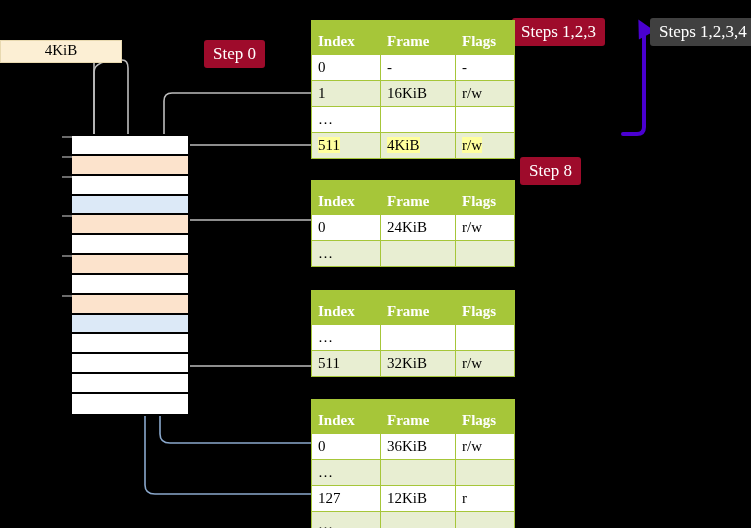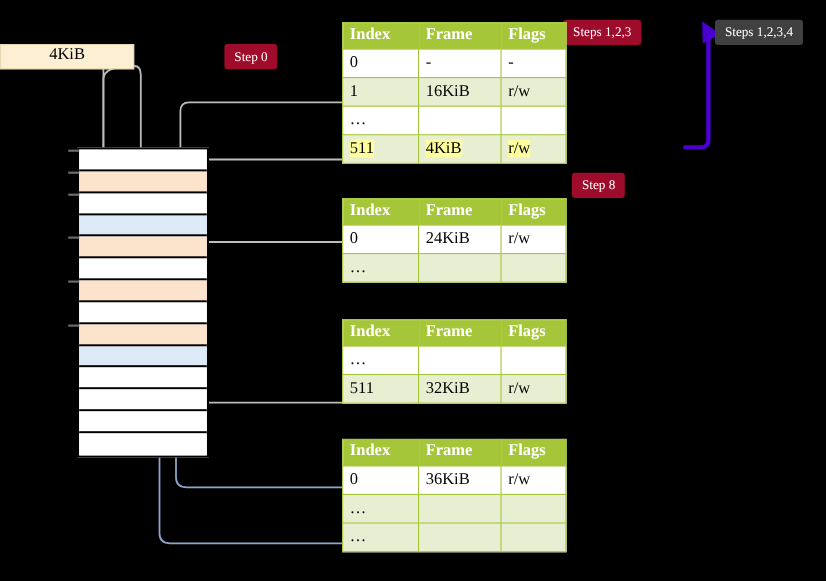--- a/index.html
+++ b/index.html
@@ -7,21 +7,21 @@
     width:751px;height:528px;position:relative;overflow:hidden;
     font-family:"Liberation Serif", serif;
     color:#000;
   }
   .stage{position:absolute;left:0;top:0;width:751px;height:528px;}
 
   
   .badge{
     position:absolute;
     font-family:"Liberation Serif", serif;
-    font-size:12px;
+    font-size:17px;
     line-height:1;
     color:#ffffff;
     padding:5px 9px 6px 9px;
     border-radius:3px;
     white-space:nowrap;
   }
   .badge-red{background:#9e0b2b;}
   .badge-purple{background:#404040;}
 
   
@@ -59,21 +59,21 @@
     position:absolute;
     border-collapse:collapse;
     background:#ffffff;
     font-size:15px;
   }
   .ptable th{
     background:#a6c639;
     color:#ffffff;
     font-weight:bold;
     text-align:left;
-    padding:1px 6px 4px 6px;
+    padding:11px 6px 4px 6px;
     border:1px solid #a6c639;
     font-size:15px;
     line-height:18px;
   }
   .ptable td{
     border:1px solid #a6c639;
     padding:3px 6px 4px 6px;
     line-height:18px;
     background:#ffffff;
     height:18px;
@@ -273,20 +273,25 @@
           <tr>
             <td class="col-index">0</td>
             <td class="col-frame">36KiB</td>
             <td class="col-flags">r/w</td>
           </tr>
           <tr class="alt">
             <td class="col-index">…</td>
             <td class="col-frame"></td>
             <td class="col-flags"></td>
           </tr>
+          <tr>
+            <td class="col-index">127</td>
+            <td class="col-frame">12KiB</td>
+            <td class="col-flags">r</td>
+          </tr>
           <tr class="alt">
             <td class="col-index">…</td>
             <td class="col-frame"></td>
             <td class="col-flags"></td>
           </tr>
         </tbody>
       </table>
     </div>
 
 </div>

